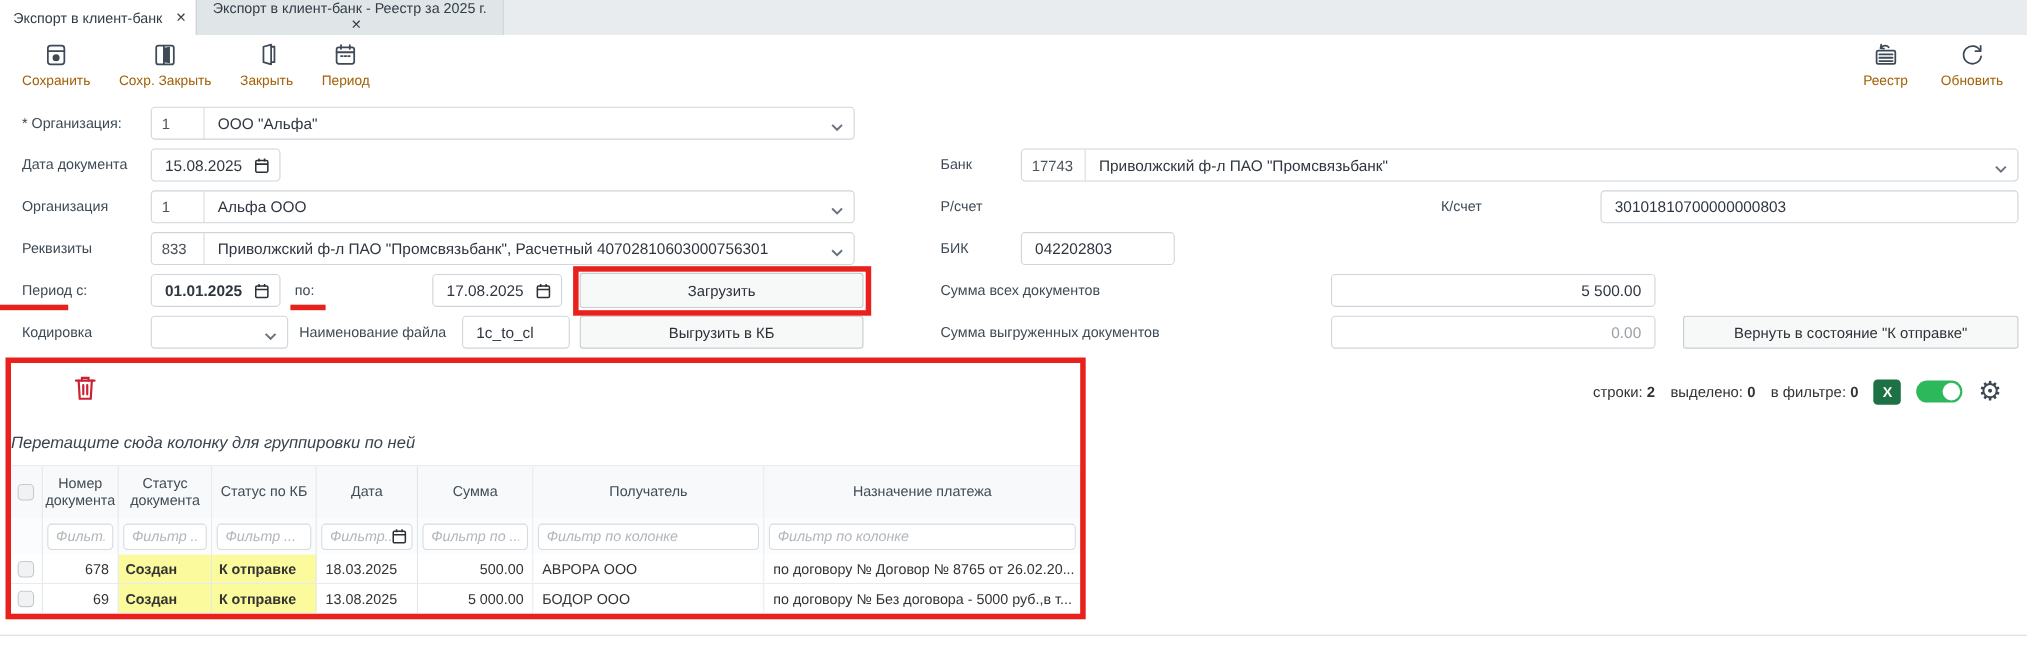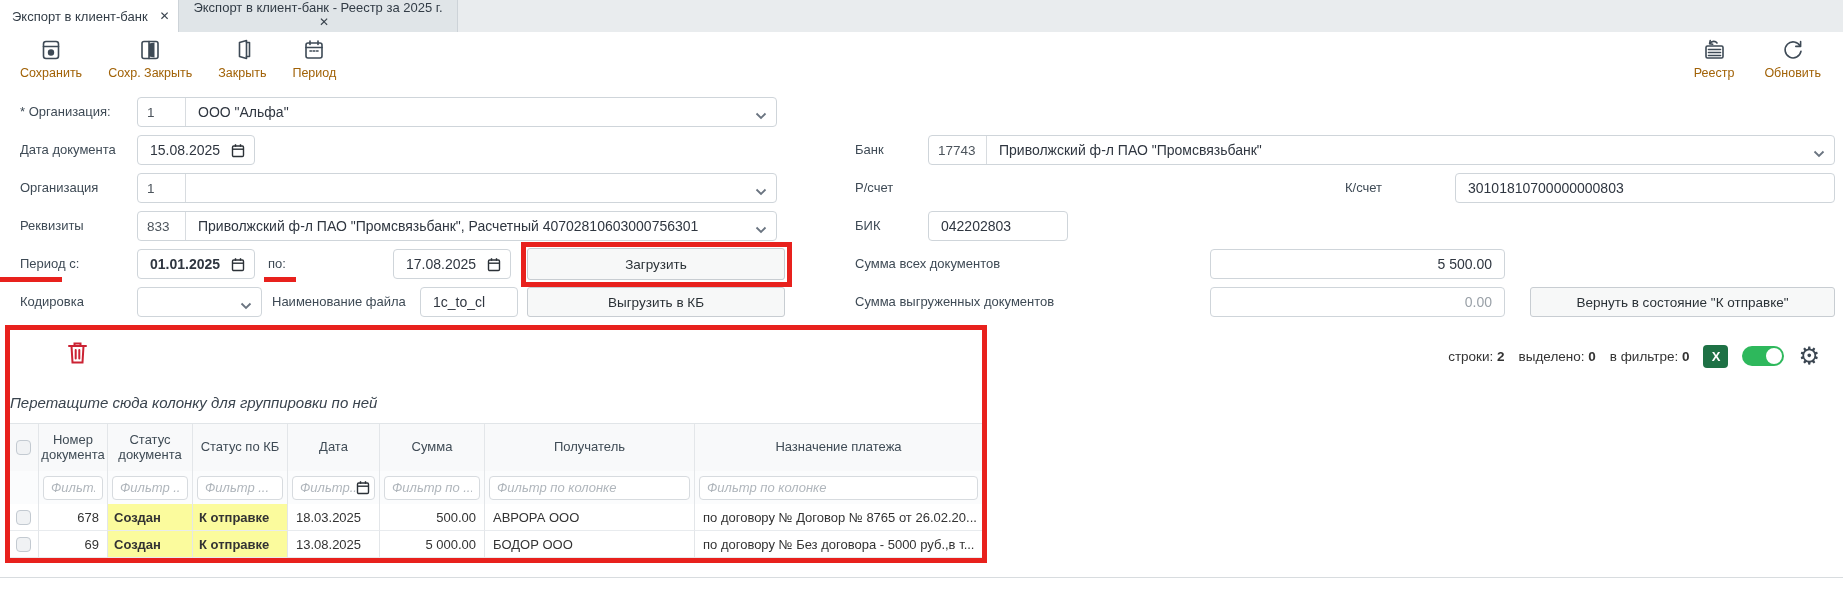--- a/index.html
+++ b/index.html
@@ -194,20 +194,21 @@
             <line x1="1.5" y1="6.2" x2="12.5" y2="6.2"></line>
       <line x1="4.5" y1="1.2" x2="4.5" y2="3.8"></line>
             <line x1="9.5" y1="1.2" x2="9.5" y2="3.8"></line>
           </g>
         </svg></span>
   </div>
 
   <div class="lbl" style="left:20px;top:173px;">Организация</div>
   <div class="field" style="left:137px;top:173px;width:640px;">
     <div class="code">1</div>
+    <div class="val">Альфа ООО</div>
     <span class="chev">
       <svg width="12" height="8" viewBox="0 0 12 8">
           <polyline points="1.5,1.5 6,6 10.5,1.5" fill="none" stroke="#6a7480" stroke-width="1.8"></polyline>
         </svg></span>
   </div>
 
   <div class="lbl" style="left:20px;top:211px;">Реквизиты</div>
   <div class="field" style="left:137px;top:211px;width:640px;">
     <div class="code">833</div>
     <div class="val">Приволжский ф-л ПАО "Промсвязьбанк", Расчетный 40702810603000756301</div>
@@ -263,21 +264,21 @@
   <div class="field" style="left:928px;top:135px;width:907px;">
     <div class="code w58">17743</div>
     <div class="val">Приволжский ф-л ПАО "Промсвязьбанк"</div>
     <span class="chev">
       <svg width="12" height="8" viewBox="0 0 12 8">
           <polyline points="1.5,1.5 6,6 10.5,1.5" fill="none" stroke="#6a7480" stroke-width="1.8"></polyline>
         </svg></span>
   </div>
 
   <div class="lbl" style="left:855px;top:173px;">Р/счет</div>
-  <div class="lbl" style="left:1310px;top:173px;margin-left:35px;">К/счет</div>
+  <div class="lbl" style="left:1310px;top:173px;">К/счет</div>
   <div class="field" style="left:1455px;top:173px;width:380px;">
     <div class="val">30101810700000000803</div>
   </div>
 
   <div class="lbl" style="left:855px;top:211px;">БИК</div>
   <div class="field" style="left:928px;top:211px;width:140px;">
     <div class="val">042202803</div>
   </div>
 
   <div class="lbl" style="left:855px;top:249px;">Сумма всех документов</div>

